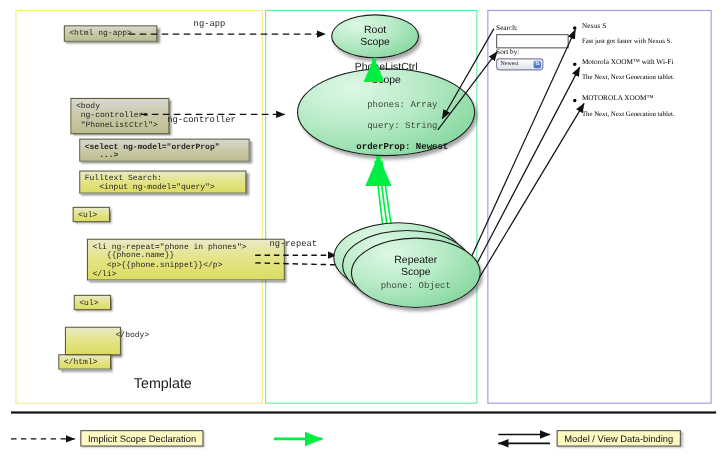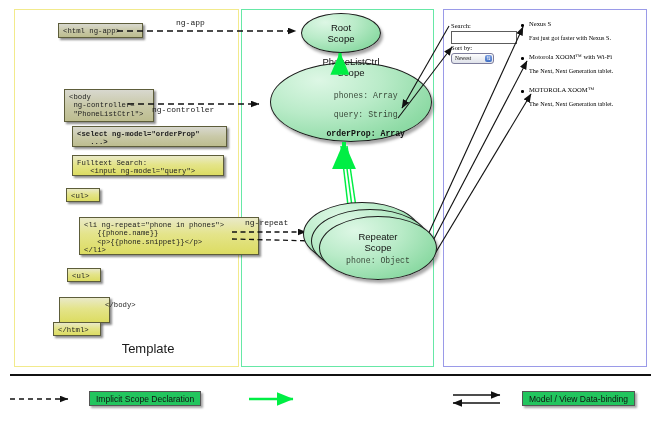--- a/index.html
+++ b/index.html
@@ -72,25 +72,25 @@
     background:linear-gradient(to bottom,#7d9fe0,#3f6fc4);
     color:#fff;font-size:5px;text-align:center;line-height:7px;
   }
   .v-item-title{position:absolute;font-family:"Liberation Serif",serif;font-size:6.6px;color:#000;white-space:nowrap;}
   .v-item-sub{position:absolute;font-family:"Liberation Serif",serif;font-size:6.2px;color:#000;white-space:nowrap;}
   .v-bullet{position:absolute;width:2.6px;height:2.6px;border-radius:50%;background:#000;}
 
   
   #legend{position:absolute;left:0;top:381px;width:661px;height:44px;}
   .legend-box{
-    position:absolute;border:1.2px solid #555;background:#22c55e;
+    position:absolute;border:1.2px solid #555;background:#fef9c3;
     box-shadow:1.5px 1.5px 2px rgba(0,0,0,0.35);
     font-family:"Liberation Sans",sans-serif;font-size:8.5px;color:#111;
     padding:2px 6px;white-space:nowrap;box-sizing:border-box;
-    height:15px;line-height:11px;margin-left:16px;
+    height:15px;line-height:11px;
   }
   #legend-rule{position:absolute;left:10px;top:374px;width:641px;height:2px;background:#111;}
 
   
   .edge-label{
     position:absolute;font-family:"Liberation Mono","DejaVu Sans Mono",monospace;
     font-size:8px;color:#1a1a1a;white-space:nowrap;
   }
 
   svg.ov{position:absolute;left:0;top:0;width:661px;height:425px;pointer-events:none;}
@@ -136,21 +136,21 @@
     <div class="stitle">Root</div>
     <div class="stitle">Scope</div>
   </div>
 
   <div class="scope" id="scope-phonelist" style="left:270px;top:62px;width:160px;height:78px;">
     <div class="stitle">PhoneListCtrl</div>
     <div class="stitle">Scope</div>
     <div class="sprops">
       <span>phones: Array</span><br>
       <span>query: String</span><br>
-      <b>orderProp: Array</b>
+      <b>orderProp: Newest</b>
     </div>
   </div>
 
   <div class="scope" style="left:303px;top:202px;width:116px;height:62px;z-index:1;"></div>
   <div class="scope" style="left:311px;top:209px;width:116px;height:62px;z-index:2;"></div>
   <div class="scope" id="scope-repeater" style="left:319px;top:216px;width:116px;height:62px;z-index:3;">
     <div class="stitle">Repeater</div>
     <div class="stitle">Scope</div>
     <div class="sprops">phone: Object</div>
   </div>

